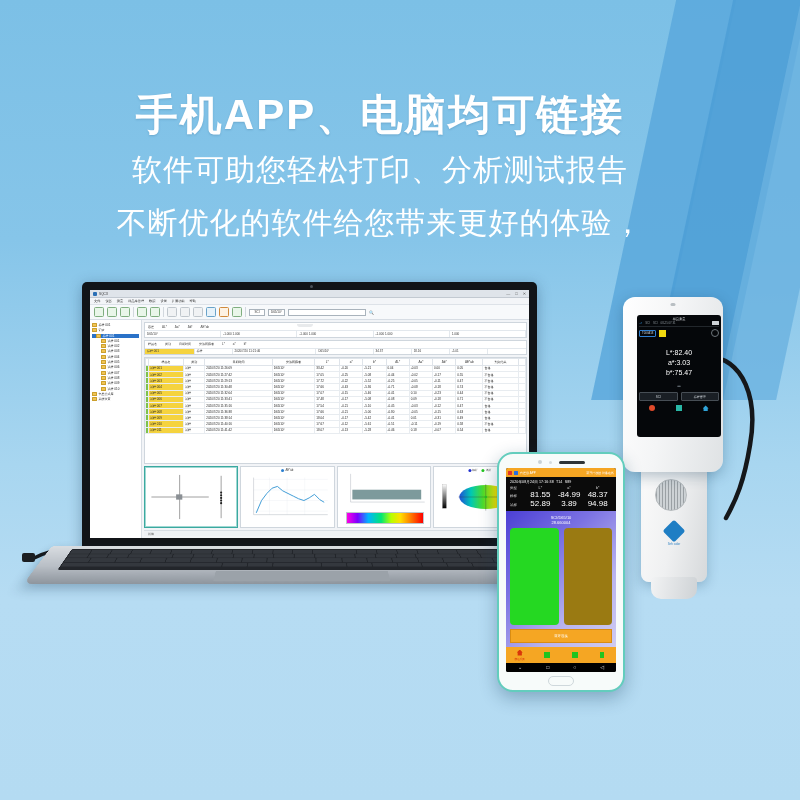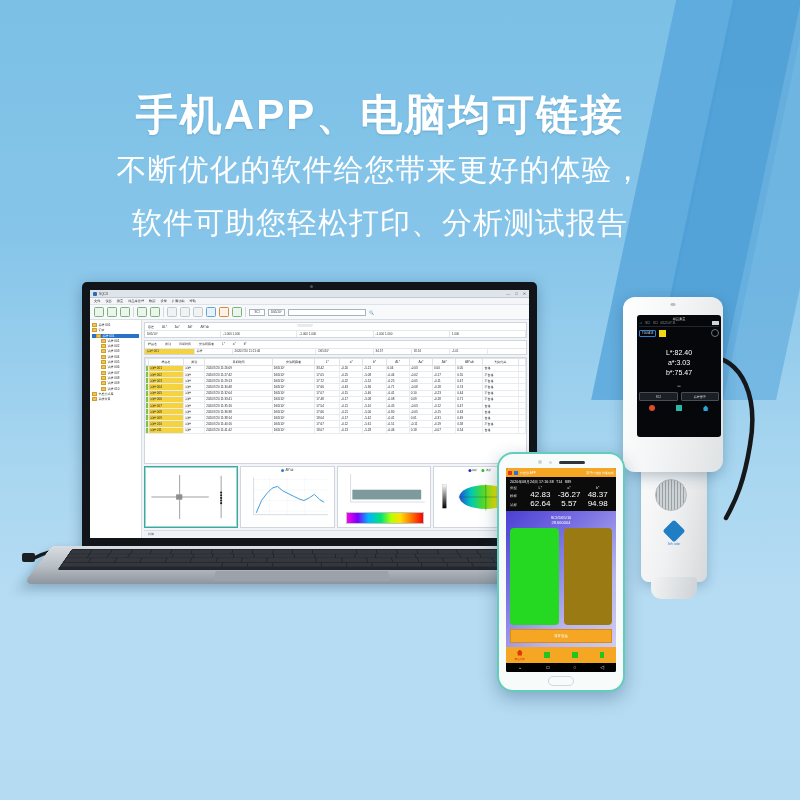--- a/index.html
+++ b/index.html
@@ -169,22 +169,22 @@
 </style>
 </head>
 <body>
 
 <div class="bg-band band1"></div>
 <div class="bg-band band2"></div>
 <div class="bg-band band3"></div>
 
 <div class="headline">
   <div class="h1">手机APP、电脑均可链接</div>
+  <div class="h2">软件可助您轻松打印、分析测试报告</div>
   <div class="h2">不断优化的软件给您带来更好的体验，</div>
-  <div class="h2">软件可助您轻松打印、分析测试报告</div>
 </div>
 
 <svg class="cable-left" viewBox="0 0 55 30">
   <path d="M55 4 C40 2 22 8 10 14" stroke="#16181b" stroke-width="3.5" fill="none"></path>
   <rect x="0" y="8" width="13" height="9" rx="2" fill="#1b1e22"></rect>
 </svg>
 
 <div class="laptop">
   <div class="lid">
     <div class="cam"></div>
@@ -786,28 +786,28 @@
         &nbsp;<span>S89</span>
       </div>
       <div class="d-hdr">
         <span class="d-lbl">类型</span>
         <span class="d-val">L*</span>
         <span class="d-val">a*</span>
         <span class="d-val">b*</span>
       </div>
       <div class="d-row">
         <span class="d-lbl">标样</span>
-        <span class="d-val">42.83</span>
-        <span class="d-val">-36.27</span>
+        <span class="d-val">81.55</span>
+        <span class="d-val">-84.99</span>
         <span class="d-val">48.37</span>
       </div>
       <div class="d-row">
         <span class="d-lbl">试样</span>
-        <span class="d-val">62.64</span>
-        <span class="d-val">5.57</span>
+        <span class="d-val">52.89</span>
+        <span class="d-val">3.89</span>
         <span class="d-val">94.98</span>
       </div>
     </div>
 
     <div class="swatch-area">
       <div class="sw-t1">SCI/D65/10</div>
       <div class="sw-t2">28.660004</div>
       <div class="sw-row">
         <div class="sw" id="sw-std" style="background: rgb(37, 216, 34);"></div>
         <div class="sw" id="sw-smp" style="background: rgb(154, 122, 18);"></div>

